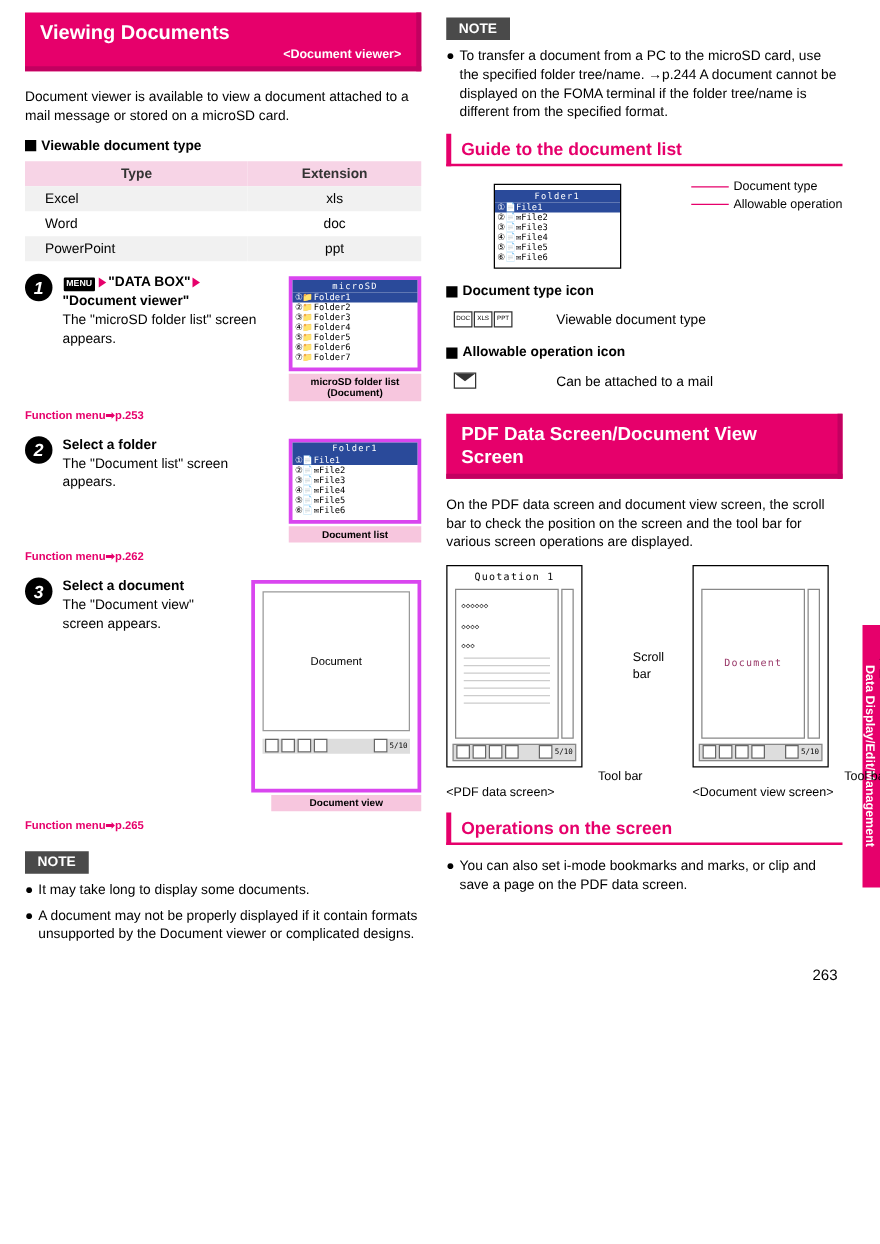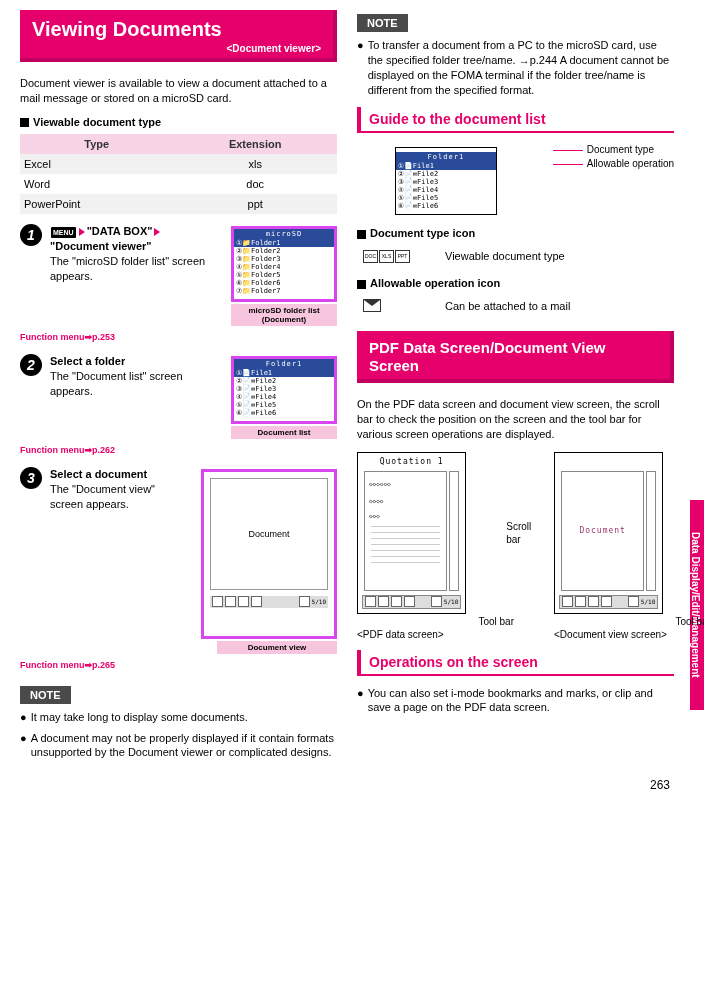--- a/index.html
+++ b/index.html
@@ -24,21 +24,21 @@
   }
   .pink-header {
     background: #e6006b;
     color: #fff;
     padding: 8px 12px 4px 12px;
     border-right: 4px solid #c20060;
     border-bottom: 4px solid #c20060;
     margin-bottom: 14px;
   }
   .pink-header .title {
-    font-size: 20px;
+    font-size: 16px;
     font-weight: bold;
   }
   .pink-header .sub {
     font-size: 10px;
     font-weight: bold;
     text-align: right;
     margin-top: 2px;
   }
   .body-text {
     font-size: 11px;
@@ -65,21 +65,21 @@
     margin-bottom: 10px;
   }
   table.doc-types th {
     background: #f7d4e6;
     color: #333;
     font-weight: bold;
     padding: 4px 8px;
     text-align: center;
   }
   table.doc-types td {
-    padding: 4px 4px;
+    padding: 4px 16px;
   }
   table.doc-types tr.alt td { background: #f1f1f1; }
   table.doc-types td:nth-child(1){text-align:left;}
   table.doc-types td:nth-child(2){text-align:center;}
   .step {
     display: flex;
     gap: 8px;
     margin-bottom: 6px;
   }
   .step-num {

